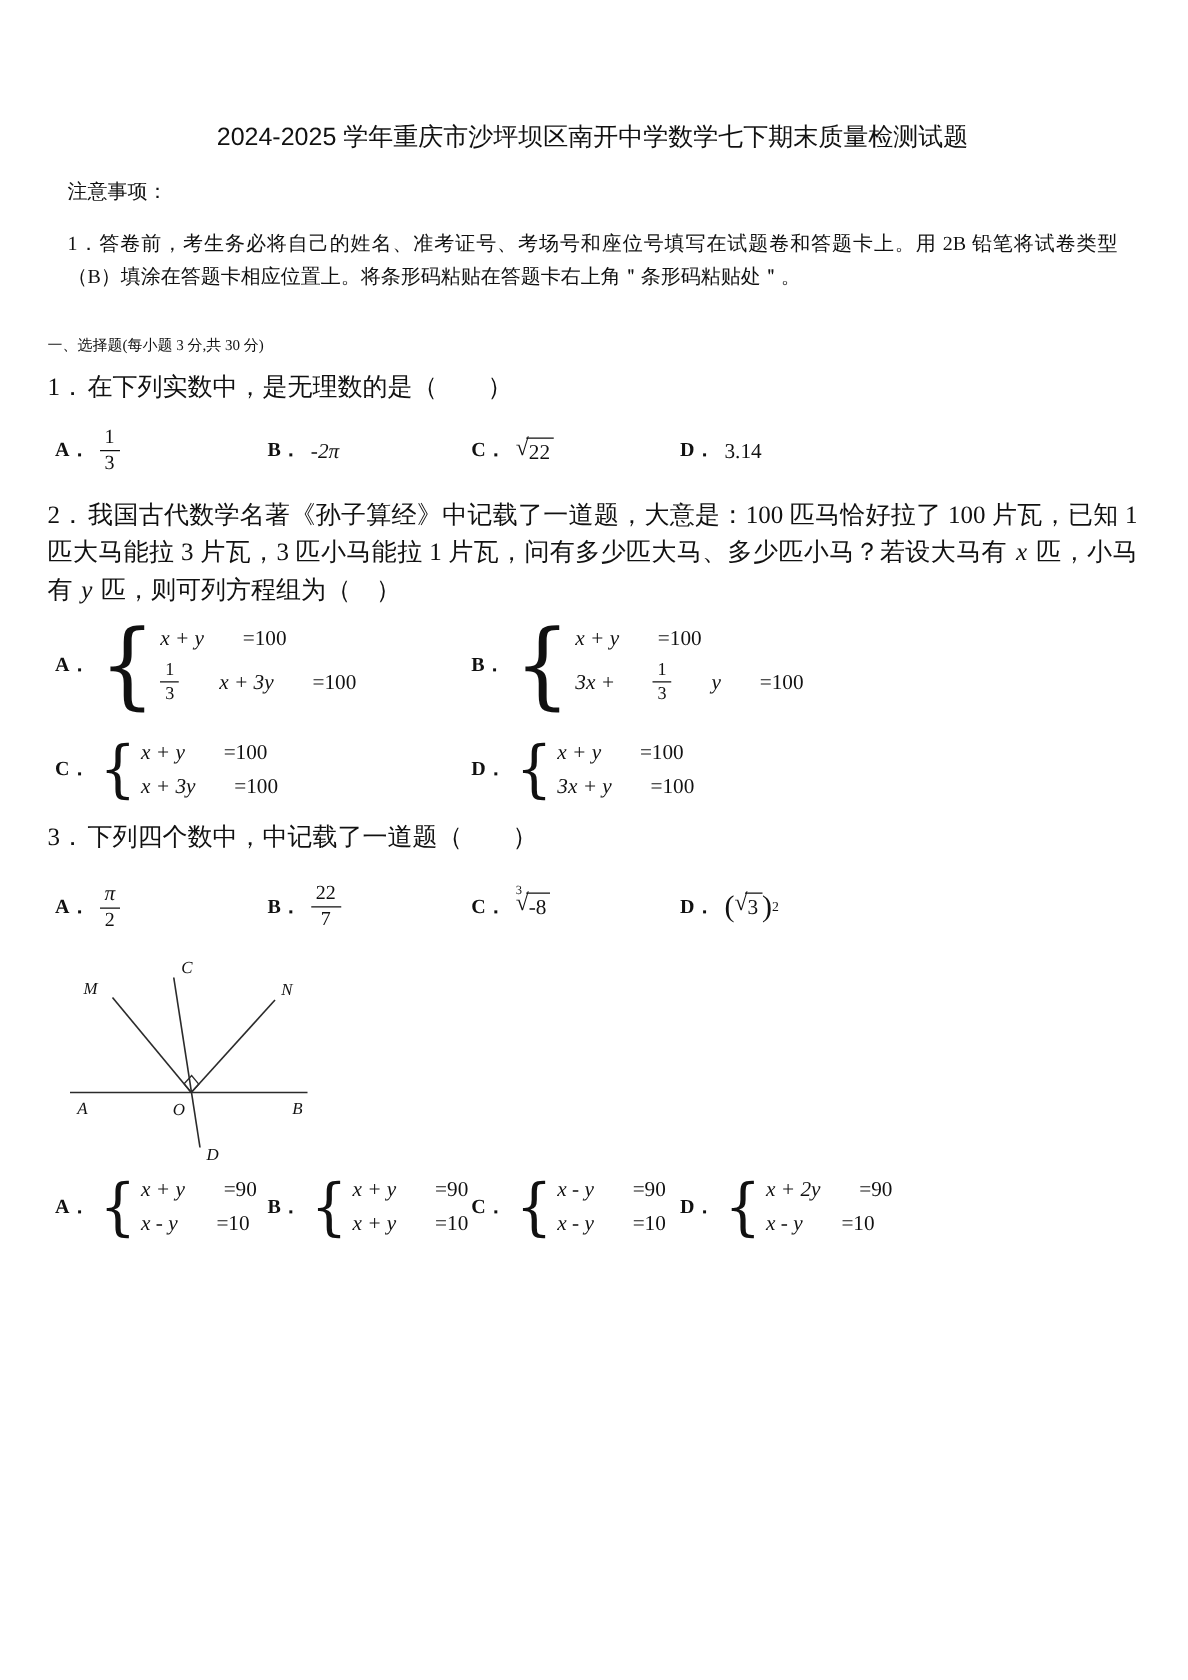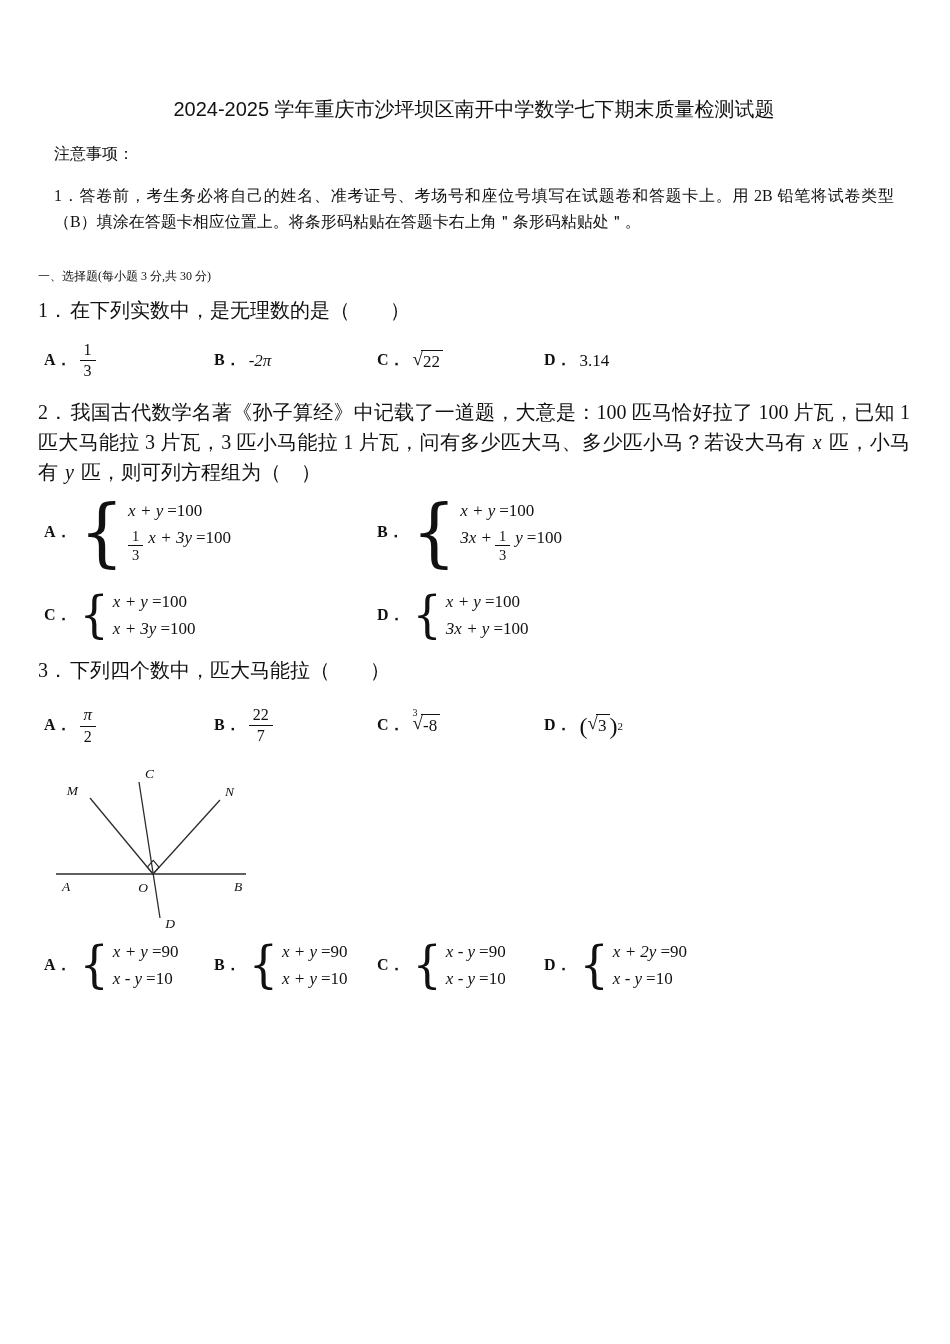--- a/index.html
+++ b/index.html
@@ -52,21 +52,21 @@
   .rad-idx  { font-size: 10px; font-style: normal; transform: translateY(-7px); margin-right: -5px; display: inline-block; }
   .paren-big { font-size: 24px; line-height: 1; font-style: normal; }
   .sup2 { font-size: 11px; vertical-align: 10px; font-style: normal; }
 
   
   .system { display: inline-flex; align-items: center; }
   .brace  { font-family: "DejaVu Serif", serif; font-weight: 400;
             font-size: 46px; line-height: 0.9; transform: scaleY(1.08); margin-right: 4px; }
   .brace-lg { font-size: 70px; }
   .eqs { display: inline-flex; flex-direction: column; gap: 7px; }
-  .eq  { display: inline-flex; font-size: 17px; white-space: nowrap; }
+  .eq  { display: inline-flex; align-items: center; font-size: 17px; white-space: nowrap; gap: 27px; }
   .eq .lhs { font-style: italic; }
   .eq .rhs { font-style: normal; margin-left: 4px; }
   .eq .frac { font-size: 14.5px; margin-right: 3px; }
   .eq .mid  { font-style: italic; margin-left: 2px; }
 
   
   .q2-row  { margin-top: 14px; margin-left: 6px; }
   .q2-row2 { margin-top: 28px; margin-left: 6px; }
   .q3-row  { margin-top: 20px; }
   .q4-row  { margin-top: 12px; }
@@ -197,21 +197,21 @@
                 <span class="lhs">3x + y</span>
                 <span class="rhs">=100</span>
               </span>
           </span>
         </span>
       </div>
     </div>
   </div>
 
   <div class="question">
-    <p class="q-text"><span class="q-num">3．</span><span>下列四个数中，匹大马能拉（　　）</span></p>
+    <p class="q-text"><span class="q-num">3．</span><span>下列四个数中，中记载了一道题（　　）</span></p>
     <div class="opt-row q3-row">
       <div class="opt col1">
         <span class="opt-label">A．</span>
         <span class="frac">
             <span class="fnum math">π</span>
             <span class="fden">2</span>
           </span>
       </div>
       <div class="opt col2">
         <span class="opt-label">B．</span>

